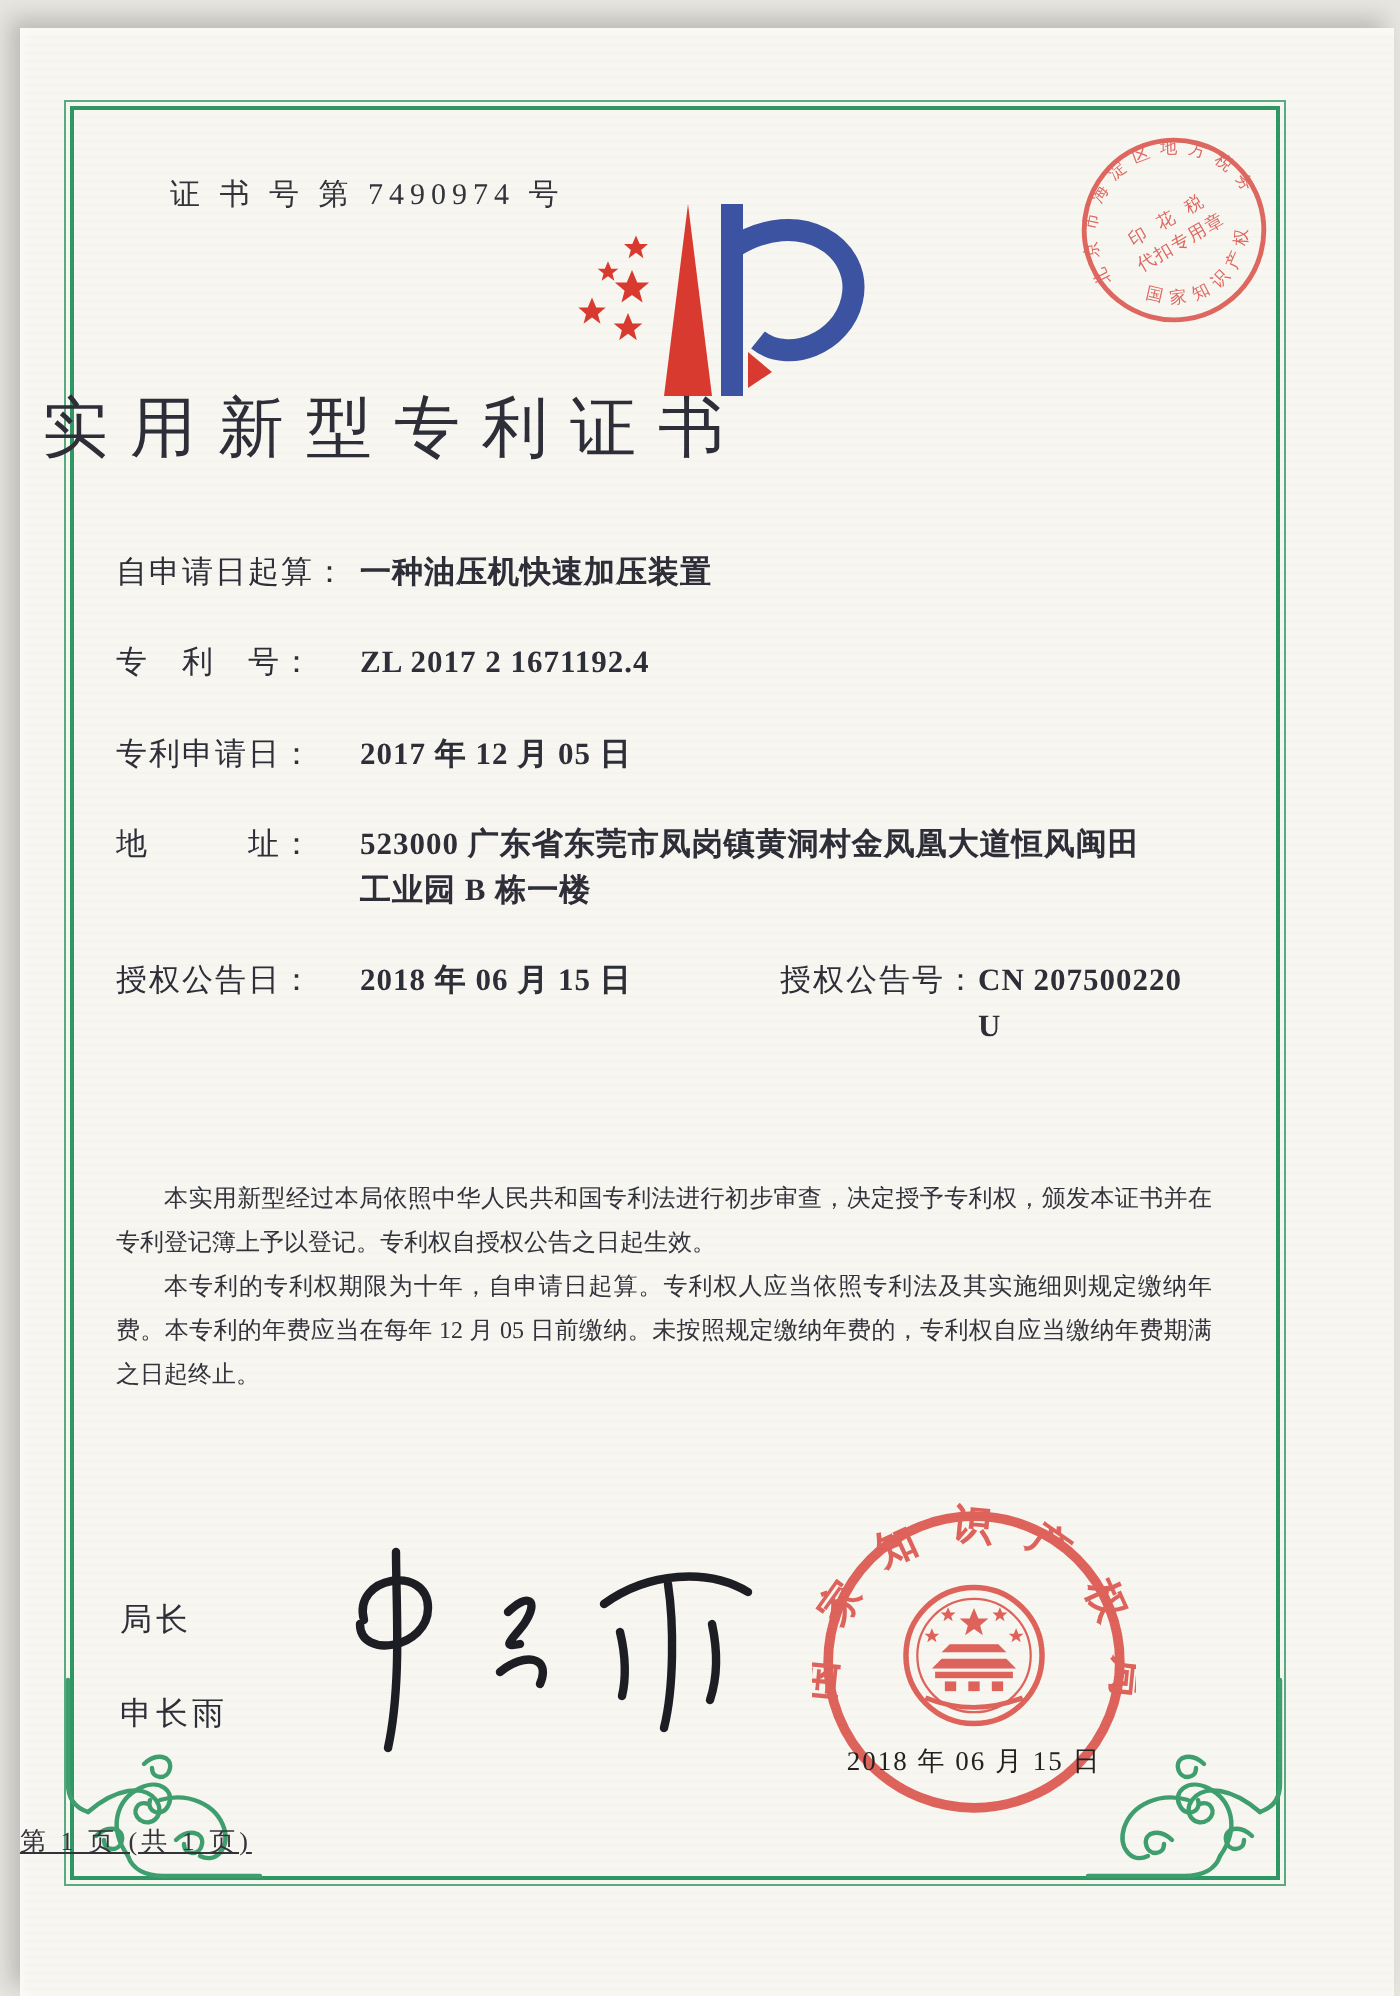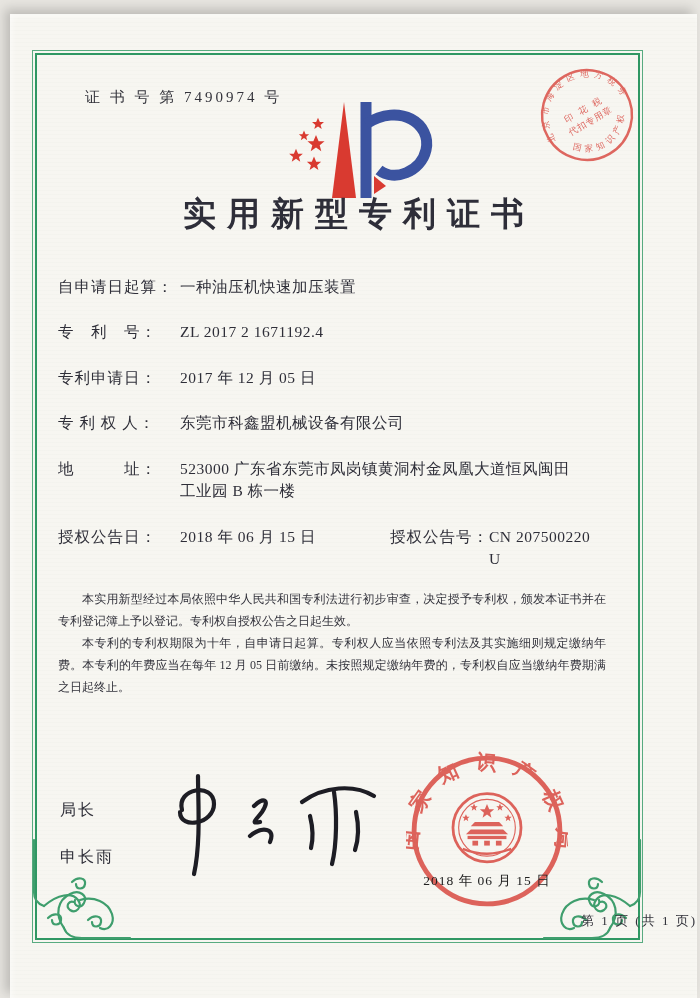--- a/index.html
+++ b/index.html
@@ -26,27 +26,27 @@
     position:absolute; inset:2px;
     border:2px solid #2f9763;
   }
   .cert-no {
     position:absolute; left:50px; top:74px;
     font-size:15px; letter-spacing:3px; color:#33333b;margin-left:25px;
   }
   .logo { position:absolute; left:272px; top:84px; width:156px; height:104px; }
   .title {
     position:absolute; left:0; right:0; top:178px;
-    text-align:center; font-size:33px; font-weight:700;
+    font-size:33px; font-weight:400;
     letter-spacing:11px; color:#2e2e39; text-indent:11px;
   }
   .fields { position:absolute; left:48px; top:262px; width:548px; }
   .frow { display:flex; align-items:flex-start; margin-bottom:23px; font-size:15.5px; line-height:1.45; }
   .flabel { flex:0 0 122px; letter-spacing:1px; white-space:pre; }
-  .fvalue { white-space:pre-line; letter-spacing:.5px; }
+  .fvalue { white-space:pre-line; letter-spacing:.5px;font-weight:bold; }
   .frow.grant { display:flex; }
   .grant-left { display:flex; flex:0 0 332px; }
   .grant-right { display:flex; }
   .grant-right .flabel { flex:0 0 96px; }
   .body-text {
     position:absolute; left:48px; top:574px; width:548px;
     font-size:12px; line-height:1.84; text-align:justify; color:#33333c;
   }
   .body-text p { text-indent:2em; }
   .sign-block { position:absolute; left:50px; top:786px; font-size:16px; letter-spacing:2px; }
@@ -61,21 +61,21 @@
     position:absolute; left:396px; top:858px; width:162px;
     text-align:center; font-size:13.5px; letter-spacing:1px; color:#222;
   }
   
   .tax-stamp {
     position:absolute; left:528px; top:52px; width:98px; height:98px;
     transform:rotate(-30deg); opacity:.85; mix-blend-mode:multiply;
   }
   .footer {
     position:absolute; left:0; right:0; top:898px;
-    text-align:right; font-size:13px; letter-spacing:2px; color:#33333b;
+    text-align:left; font-size:13px; letter-spacing:2px; color:#33333b;text-decoration:underline;
   }
   .flourish { position:absolute; width:112px; height:112px; }
   .flourish.fl-left  { left:14px; top:820px; }
   .flourish.fl-right { left:528px; top:820px; transform:scaleX(-1); }
 </style>
 </head>
 <body>
 
 <div class="paper">
 
@@ -136,24 +136,20 @@
       <span class="flabel">自申请日起算：</span>
       <span class="fvalue">一种油压机快速加压装置</span>
     </div>
     <div class="frow">
       <span class="flabel">专　利　号：</span>
       <span class="fvalue">ZL 2017 2 1671192.4</span>
     </div>
     <div class="frow">
       <span class="flabel">专利申请日：</span>
       <span class="fvalue">2017 年 12 月 05 日</span>
-    </div>
-    <div class="frow">
-      <span class="flabel">专 利 权 人：</span>
-      <span class="fvalue">东莞市科鑫盟机械设备有限公司</span>
     </div>
     <div class="frow">
       <span class="flabel">地　　　址：</span>
       <span class="fvalue">523000 广东省东莞市凤岗镇黄洞村金凤凰大道恒风闽田
 工业园 B 栋一楼</span>
     </div>
     <div class="frow grant">
       <span class="grant-left">
         <span class="flabel">授权公告日：</span>
         <span class="fvalue">2018 年 06 月 15 日</span>

